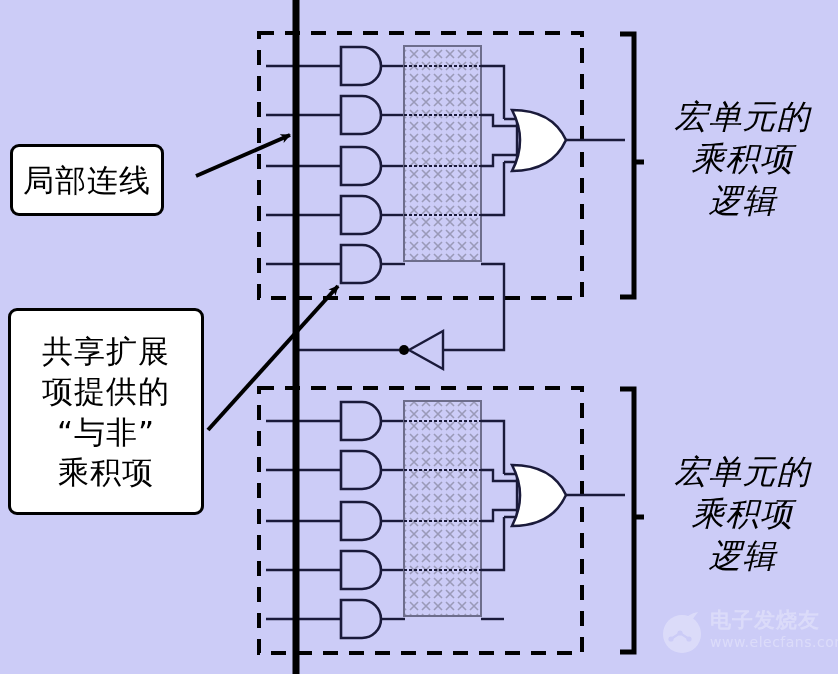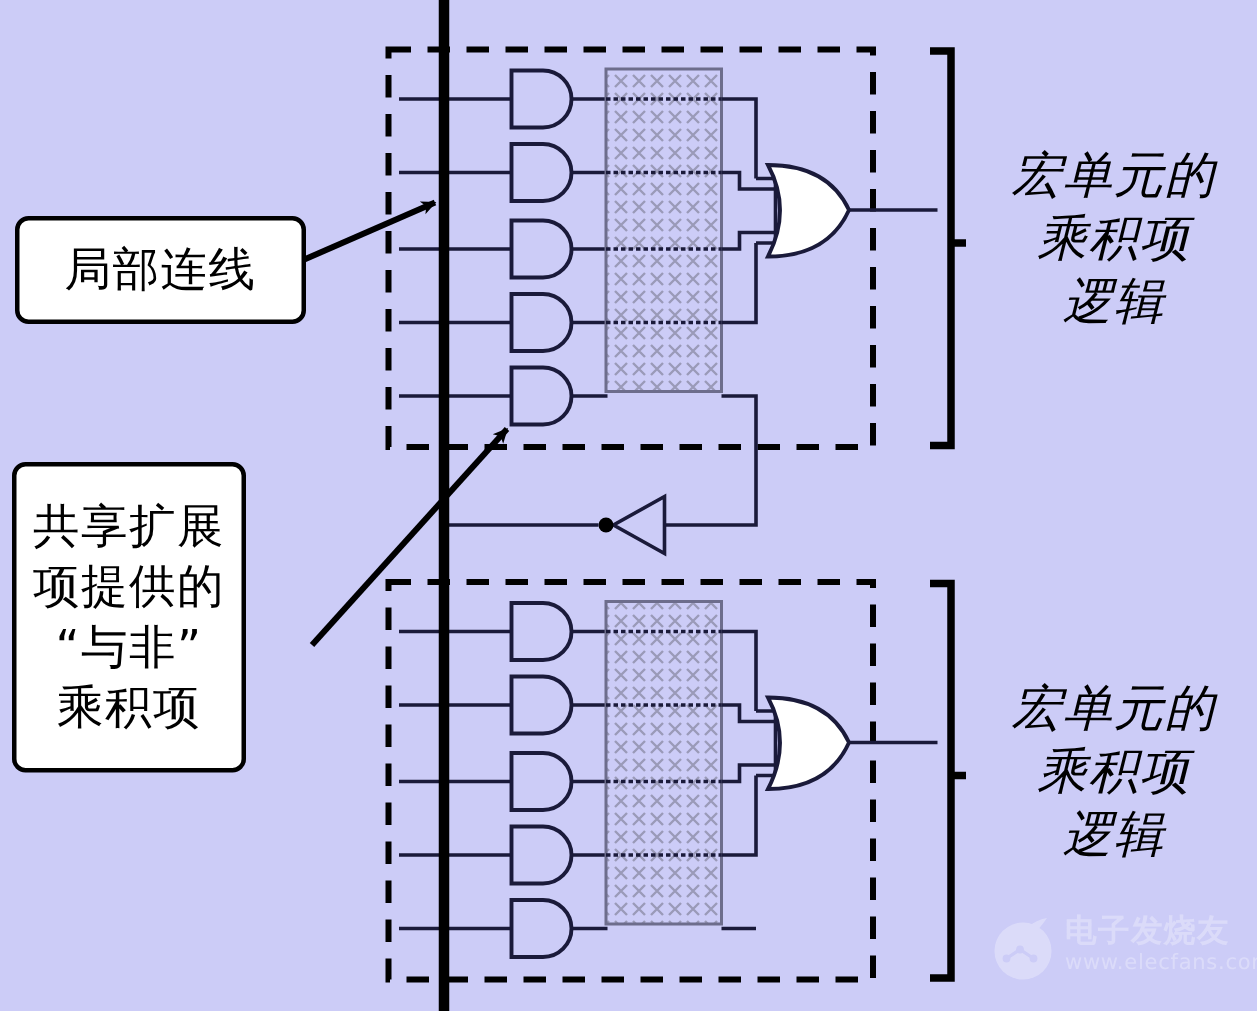--- a/index.html
+++ b/index.html
@@ -201,25 +201,25 @@
     <g stroke="#000000" stroke-width="5" fill="none">
       <path d="M620,34 L634,34 L634,297 L620,297"></path>
       <path d="M634,162 L644,162"></path>
     </g>
     <g stroke="#000000" stroke-width="5" fill="none">
       <path d="M620,389 L634,389 L634,652 L620,652"></path>
       <path d="M634,517 L644,517"></path>
     </g>
   </svg>
 
-  <div class="callout-box" style="left:10px; top:144px; width:194px; height:72px;">
+  <div class="callout-box" style="left:10px; top:144px; width:154px; height:72px;">
     <span class="callout-text">局部连线</span>
   </div>
 
-  <div class="callout-box" style="left:8px; top:308px; width:156px; height:207px;">
+  <div class="callout-box" style="left:8px; top:308px; width:196px; height:207px;">
     <span class="callout-text">共享扩展
 项提供的
 “与非”
 乘积项</span>
   </div>
 
   <div class="cjk-label side-label" style="left:655px; top:96px; width:175px;">宏单元的
 乘积项
 逻辑</div>
 

